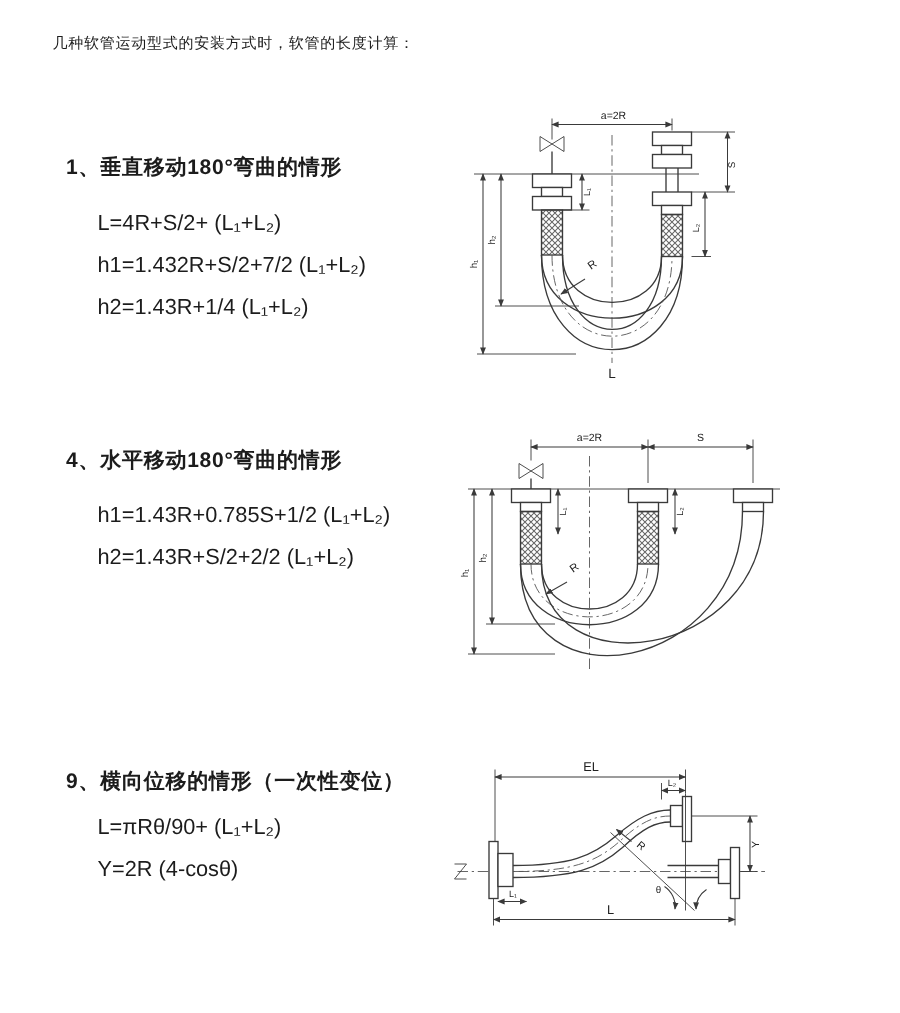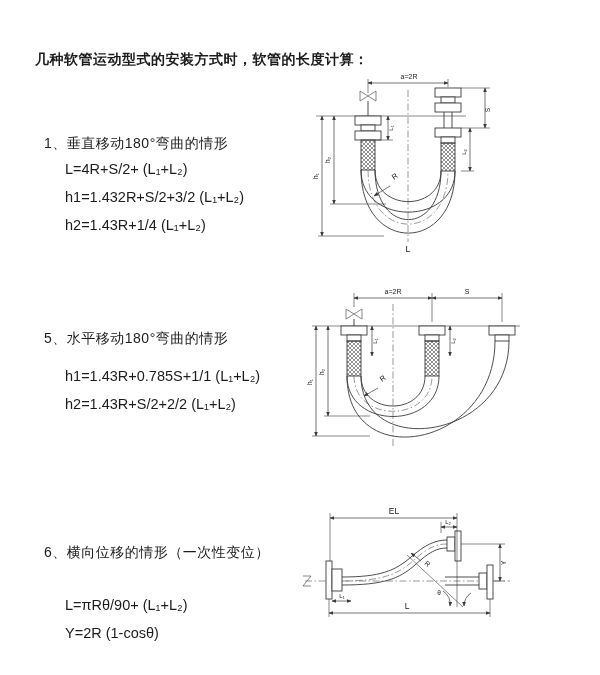--- a/index.html
+++ b/index.html
@@ -1,20 +1,20 @@
 <!DOCTYPE html>
 <html><head>
 <meta charset="utf-8">
 <style>
   html,body{margin:0;padding:0;background:#ffffff;}
   .page{position:relative;width:600px;height:675px;background:#fff;overflow:hidden;
         font-family:"Liberation Sans","DejaVu Sans",sans-serif;color:#1c1c1c;}
   .abs{position:absolute;}
-  .title{font-size:14px;font-weight:700;letter-spacing:.5px;margin-top:29px;}
-  .heading{font-size:14px;font-weight:400;letter-spacing:.5px;margin-top:32px;}
+  .title{font-size:10px;font-weight:400;letter-spacing:.5px;}
+  .heading{font-size:14px;font-weight:700;letter-spacing:.5px;}
   .formula{font-size:14.5px;font-weight:400;height:28px;line-height:28px;white-space:nowrap;}
   .formulas{padding-left:21px;}
   svg{position:absolute;overflow:visible;}
   svg text{font-family:"Liberation Sans","DejaVu Sans",sans-serif;fill:#222;}
   .s{stroke:#3a3a3a;stroke-width:.9;fill:none;}
   .t{stroke:#3a3a3a;stroke-width:.6;fill:none;}
   .dim{stroke:#3a3a3a;stroke-width:.7;fill:none;}
   .cl{stroke:#555;stroke-width:.6;fill:none;stroke-dasharray:7 2.5 1.5 2.5;}
   .fit{fill:#fff;stroke:#3a3a3a;stroke-width:.9;}
   .braid{fill:url(#braidp);stroke:#3a3a3a;stroke-width:.9;}
@@ -32,23 +32,23 @@
       <pattern id="braidp" width="4" height="4" patternUnits="userSpaceOnUse">
         <path d="M0,0L4,4M4,0L0,4" stroke="#666" stroke-width="0.7"></path>
       </pattern>
     </defs>
   </svg>
 
   <div class="abs title" style="left:35px;top:22px;">几种软管运动型式的安装方式时，软管的长度计算：</div>
 
   <div class="abs" style="left:44px;top:103px;">
     <div class="heading">1、垂直移动180°弯曲的情形</div>
-    <div class="formulas" style="margin-top:2px;">
+    <div class="formulas" style="margin-top:14px;">
       <div class="formula">L=4R+S/2+ (L₁+L₂)</div>
-      <div class="formula">h1=1.432R+S/2+3/2 (L₁+L₂)</div>
+      <div class="formula">h1=1.432R+S/2+7/2 (L₁+L₂)</div>
       <div class="formula">h2=1.43R+1/4 (L₁+L₂)</div>
     </div>
   </div>
 
   <svg style="left:312px;top:64px;" width="280" height="196" viewBox="0 0 280 196">
 
     <line class="cl" x1="96" y1="26" x2="96" y2="178"></line>
 
     <line class="t" x1="56" y1="29" x2="56" y2="15"></line>
     <line class="t" x1="136" y1="23" x2="136" y2="15"></line>
@@ -111,23 +111,23 @@
       <path class="cl" d="M56,106 C56,178 136,178 136,107"></path>
     </g>
 
     <text x="82" y="116" font-size="7.5" transform="rotate(-35 82 116)">R</text>
     <line class="dim" x1="78" y1="122" x2="62" y2="132" marker-end="url(#ma)"></line>
 
     <text x="96" y="188" font-size="9" text-anchor="middle">L</text>
   </svg>
 
   <div class="abs" style="left:44px;top:298px;">
-    <div class="heading">5、水平移动180°弯曲的情形</div>
+    <div class="heading">4、水平移动180°弯曲的情形</div>
     <div class="formulas" style="margin-top:14px;">
-      <div class="formula">h1=1.43R+0.785S+1/1 (L₁+L₂)</div>
+      <div class="formula">h1=1.43R+0.785S+1/2 (L₁+L₂)</div>
       <div class="formula">h2=1.43R+S/2+2/2 (L₁+L₂)</div>
     </div>
   </div>
 
   <svg style="left:308px;top:278px;" width="292" height="190" viewBox="0 0 292 190">
     <line class="cl" x1="85" y1="26" x2="85" y2="168"></line>
 
     <line class="t" x1="46" y1="29" x2="46" y2="15"></line>
     <line class="t" x1="124" y1="44" x2="124" y2="15"></line>
     <line class="t" x1="194" y1="44" x2="194" y2="15"></line>
@@ -178,24 +178,24 @@
 
       <path class="s" d="M39,98 C39,196 187,170 187,63"></path>
       <path class="s" d="M53,98 C53,182 201,162 201,63"></path>
     </g>
 
     <text x="74" y="104" font-size="7.5" transform="rotate(-35 74 104)">R</text>
     <line class="dim" x1="70" y1="110" x2="56" y2="118" marker-end="url(#ma)"></line>
   </svg>
 
   <div class="abs" style="left:44px;top:512px;">
-    <div class="heading">6、横向位移的情形（一次性变位）</div>
-    <div class="formulas" style="margin-top:29px;">
+    <div class="heading">9、横向位移的情形（一次性变位）</div>
+    <div class="formulas" style="margin-top:8px;">
       <div class="formula">L=πRθ/90+ (L₁+L₂)</div>
-      <div class="formula">Y=2R (1-cosθ)</div>
+      <div class="formula">Y=2R (4-cosθ)</div>
     </div>
   </div>
 
   <svg style="left:295px;top:503px;" width="300" height="135" viewBox="0 0 300 135">
 
     <line class="cl" x1="10" y1="78" x2="215" y2="78"></line>
     <polyline class="t" points="8,73 16,73 8,83 16,83"></polyline>
 
     <line class="t" x1="35" y1="58" x2="35" y2="10"></line>
     <line class="t" x1="162" y1="26" x2="162" y2="10"></line>

